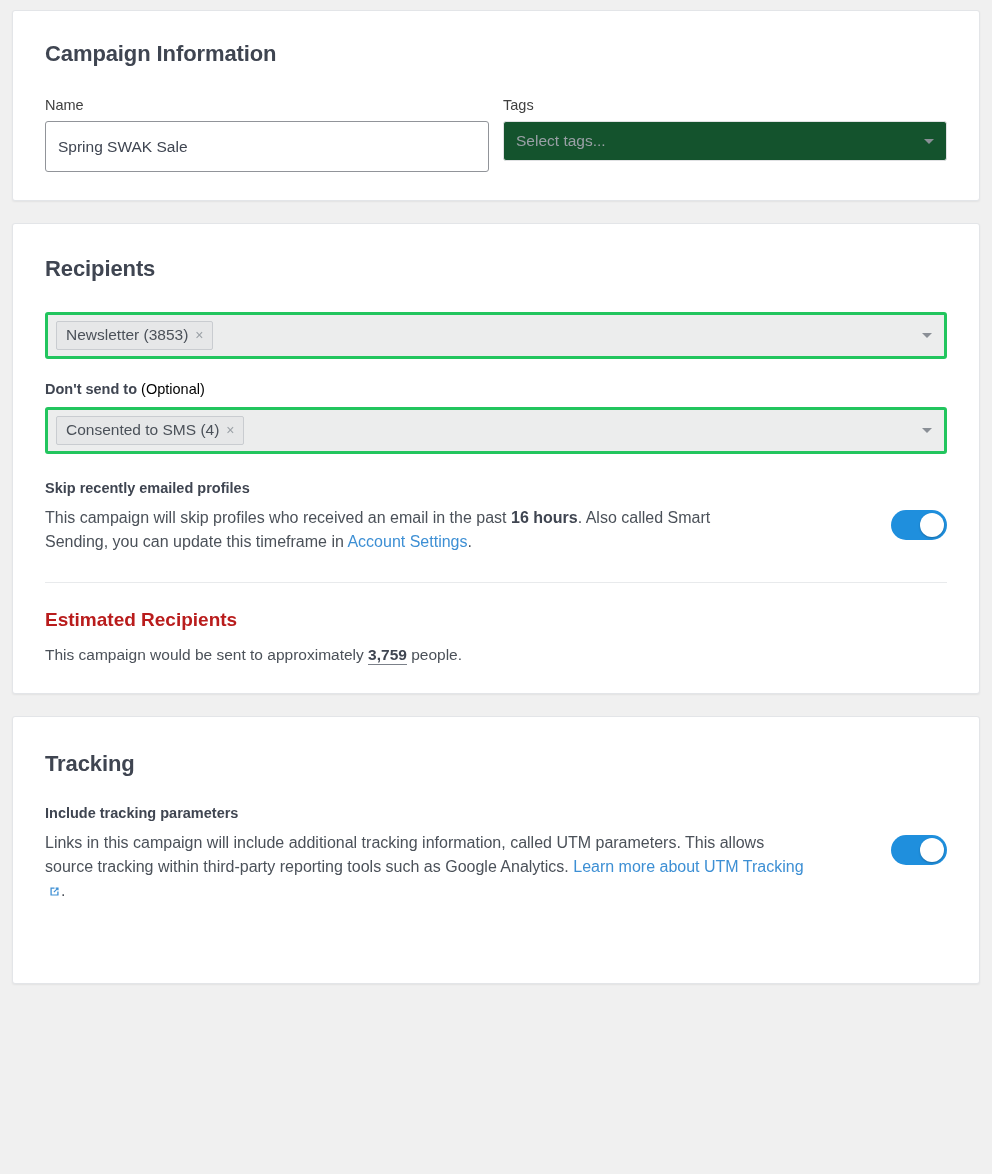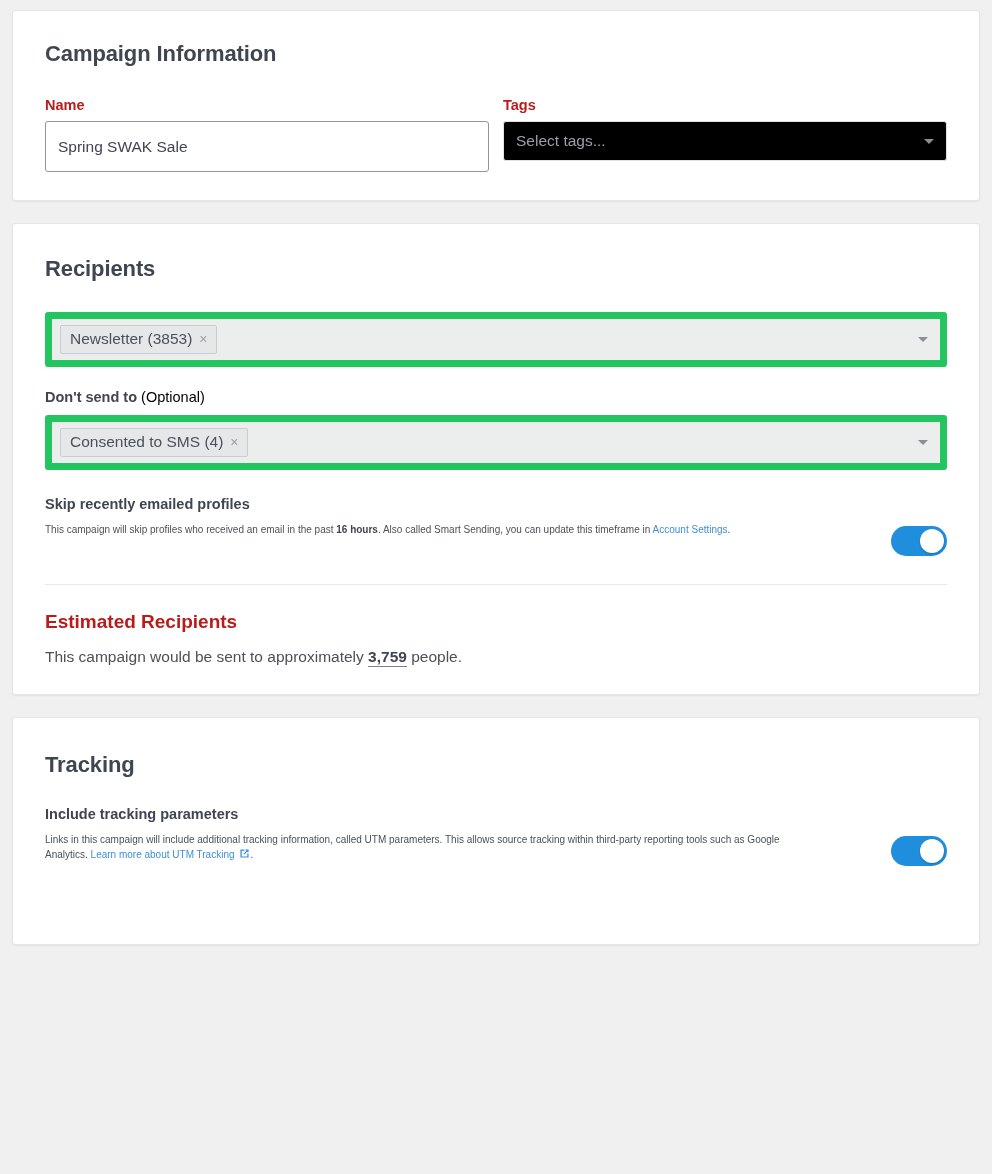--- a/index.html
+++ b/index.html
@@ -44,22 +44,22 @@
     display: flex;
     gap: 14px;
   }
   .field {
     flex: 1 1 0;
     min-width: 0;
   }
   label.field-label {
     display: block;
     font-size: 14.5px;
-    font-weight: 700;
-    color: #b91c1c;
+    font-weight: 400;
+    color: #404040;
     margin-bottom: 8px;
   }
 
   input.text-input {
     display: block;
     width: 100%;
     box-sizing: border-box;
     height: 51px;
     padding: 0 12px;
     font-size: 15.5px;
@@ -68,21 +68,21 @@
     background: #ffffff;
     border: 1px solid #919499;
     border-radius: 3px;
     outline: none;
   }
 
   .select-box {
     position: relative;
     box-sizing: border-box;
     min-height: 40px;
-    background: #000000;
+    background: #14532d;
     border: 1px solid #e0e1e3;
     border-radius: 3px;
     display: flex;
     align-items: center;
     padding: 0 34px 0 12px;
   }
   .select-box .ph {
     color: #9aa0a6;
     font-size: 15.5px;
   }
@@ -96,21 +96,21 @@
     border-right: 5px solid transparent;
     border-top: 5px solid #8a8f96;
   }
 
   .token-field {
     position: relative;
     box-sizing: border-box;
     width: 100%;
     min-height: 46px;
     background: #eceded;
-    border: 7px solid #22c55e;
+    border: 3px solid #22c55e;
     border-radius: 3px;
     padding: 6px 34px 6px 8px;
     display: flex;
     flex-wrap: wrap;
     align-items: center;
     gap: 6px;
   }
   .token {
     display: inline-flex;
     align-items: center;
@@ -137,21 +137,21 @@
     margin: 0 0 10px 0;
   }
   .toggle-row {
     display: flex;
     align-items: flex-start;
     justify-content: space-between;
     gap: 24px;
   }
   .toggle-row .desc {
     flex: 1 1 auto;
-    font-size: 10px;
+    font-size: 16px;
     line-height: 1.52;
     color: #4b5159;
     max-width: 770px;
   }
   .toggle-row .desc.narrow { max-width: 715px; }
   .desc b { font-weight: 700; color: #3f4551; }
   a.link {
     color: #3d8fd4;
     text-decoration: none;
   }

